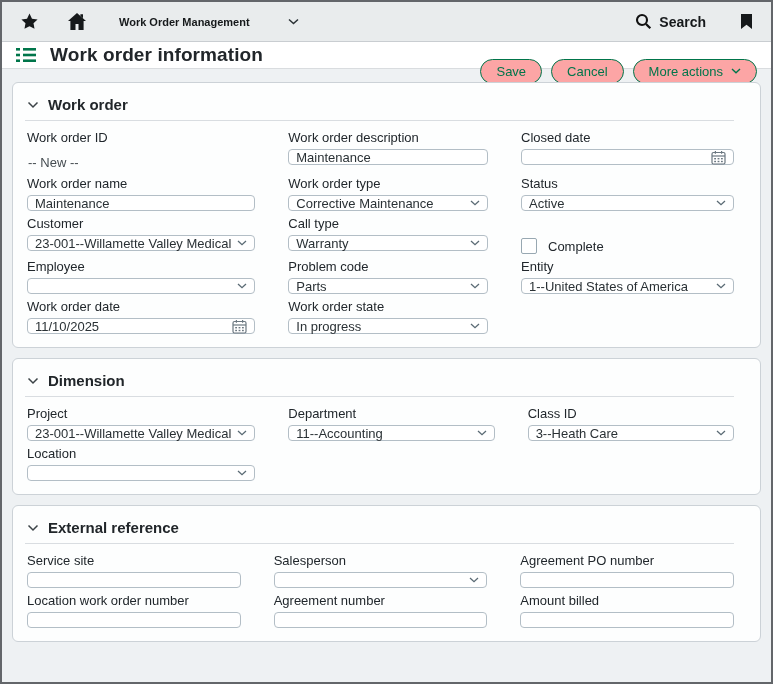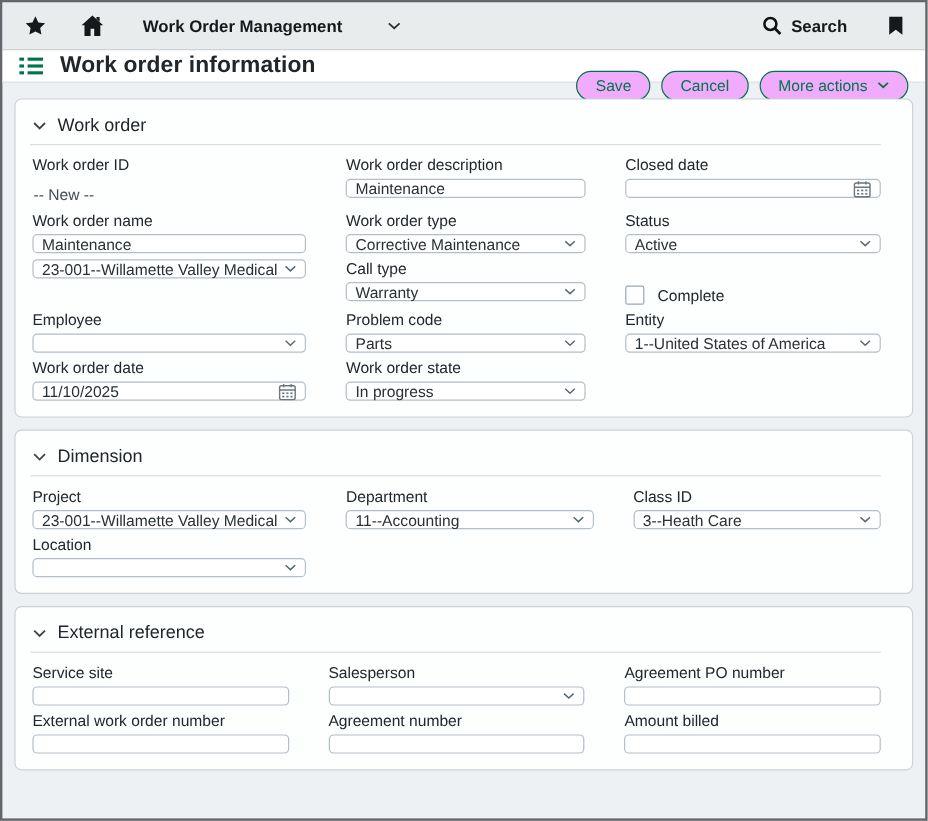--- a/index.html
+++ b/index.html
@@ -13,49 +13,49 @@
   }
   
   .topbar {
     height: 40px; background: #e9eced; border-bottom: 1px solid #c9cdd1;
     display: flex; align-items: center; padding: 0 18px;
   }
   .topbar .icon-btn { display: inline-flex; align-items: center; cursor: pointer; }
   .star-wrap { margin-right: 28px; }
   .home-wrap { margin-right: 32px; }
   .app-menu { display: flex; align-items: center; gap: 38px; cursor: pointer; }
-  .app-menu .app-label { font-size: 14px; font-weight: 700; color: #16191b; }
+  .app-menu .app-label { font-size: 11px; font-weight: 700; color: #16191b; }
   .spacer { flex: 1; }
   .search-group { display: flex; align-items: center; gap: 7px; cursor: pointer; margin-right: 34px; justify-content: center; }
   .search-group .search-label { font-size: 14px; font-weight: 700; color: #16191b; }
   
   .page-header {
     height: 27px; background: #ffffff; border-bottom: 1px solid #d9dcdf;
     display: flex; align-items: center; padding: 0 14px;
   }
   .page-header .list-wrap { margin-right: 14px; cursor: pointer; display: inline-flex; }
   .page-title { font-size: 19px; font-weight: 700; color: #21262a; letter-spacing: .1px; }
   .actions { display: flex; gap: 9px; }
   .pill-btn {
-    border: 1px solid #00754A; color: #00754A; background: #f0abfc;
+    border: 1px solid #00754A; color: #00754A; background: #fca5a5;
     border-radius: 13px; height: 25px; padding: 0 15px;
     font-size: 13px; font-family: inherit; cursor: pointer;
     display: inline-flex; align-items: center; gap: 8px; margin-top: 32px;
   }
   
   .content { padding: 13px 10px 8px; display: flex; flex-direction: column; gap: 10px; }
   .panel {
     background: #fdfefe; border: 1px solid #ccd2d7; border-radius: 6px;
     padding: 9px 26px 13px 12px;
   }
   .section-head {
     display: flex; align-items: center; gap: 9px;
     padding: 4px 0 7px 2px; border-bottom: 1px solid #d9dde1; margin-bottom: 9px;
   }
-  .section-title { font-size: 15px; font-weight: 400; color: #21262a; }
+  .section-title { font-size: 15px; font-weight: 700; color: #21262a; }
   .collapse-chevron { cursor: pointer; display: inline-flex; }
   .grid {
     display: grid; grid-template-columns: repeat(3, 1fr);
     column-gap: 33px; row-gap: 5px; padding-left: 2px;
   }
   .field .label { display: block; font-size: 13px; color: #21272c; margin-bottom: 3px; line-height: 16px; }
   .control {
     height: 16px; border: 1px solid #b3bec6; border-radius: 4px; background: #fff;
     display: flex; align-items: center; padding: 0 7px; font-size: 13px; color: #2a3135;
   }
@@ -202,20 +202,21 @@
         <span class="label">Status</span>
         <div class="control select">
           <span class="value">Active</span>
           <svg width="10" height="6" viewBox="0 0 10 6">
               <polyline points="1,1 5,4.7 9,1" fill="none" stroke="#5a6a74" stroke-width="1.3"></polyline>
             </svg>
         </div>
       </div>
 
       <div class="field">
+        <span class="label">Customer</span>
         <div class="control select">
           <span class="value">23-001--Willamette Valley Medical</span>
           <svg width="10" height="6" viewBox="0 0 10 6">
               <polyline points="1,1 5,4.7 9,1" fill="none" stroke="#5a6a74" stroke-width="1.3"></polyline>
             </svg>
         </div>
       </div>
       <div class="field">
         <span class="label">Call type</span>
         <div class="control select">
@@ -368,21 +369,21 @@
             </svg>
         </div>
       </div>
       <div class="field">
         <span class="label">Agreement PO number</span>
         <div class="control">
             <input value="" style="">
           </div>
       </div>
       <div class="field">
-        <span class="label">External work order number</span>
+        <span class="label">Location work order number</span>
         <div class="control">
             <input value="" style="">
           </div>
       </div>
       <div class="field">
         <span class="label">Agreement number</span>
         <div class="control">
             <input value="" style="">
           </div>
       </div>

